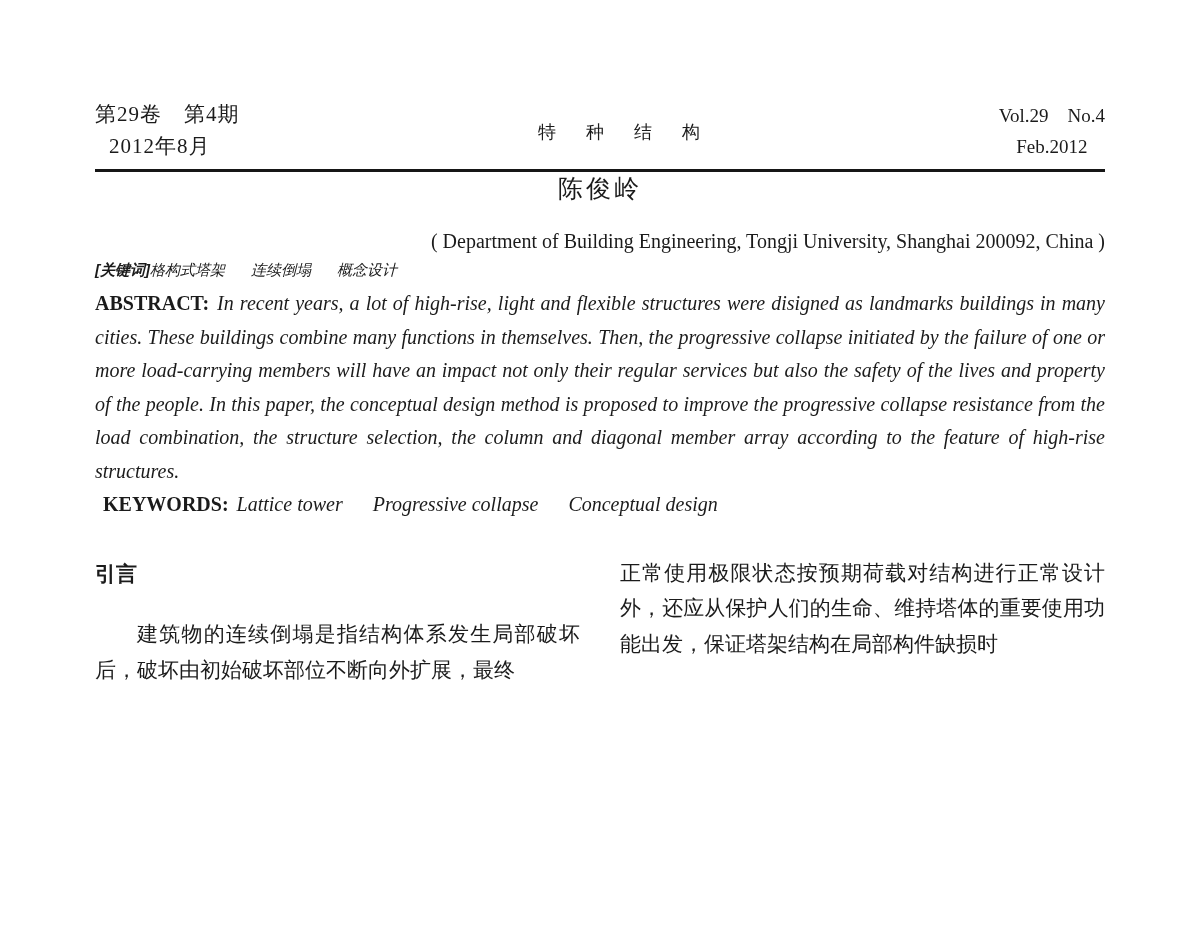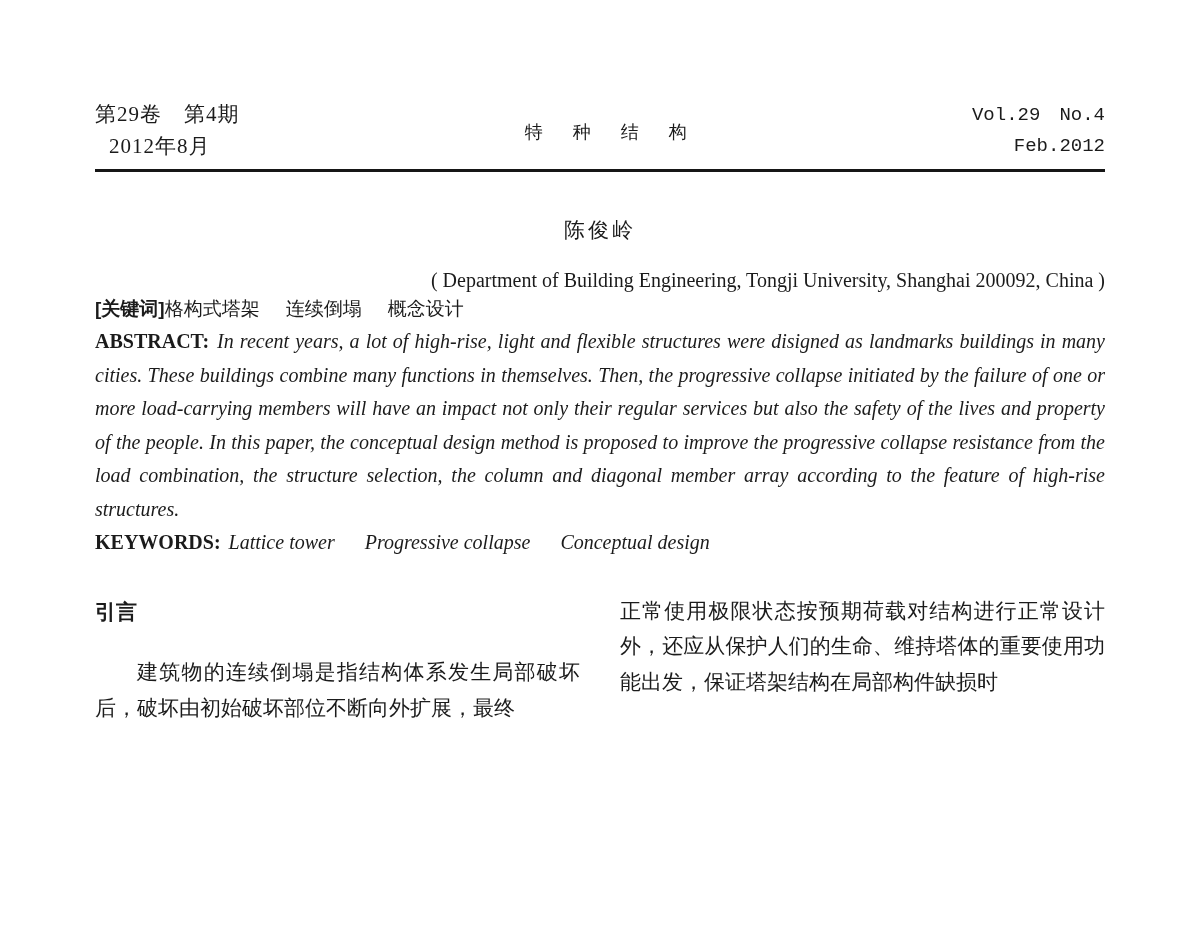--- a/index.html
+++ b/index.html
@@ -29,40 +29,39 @@
   }
   .jh-left { font-size: 21px; line-height: 32px; letter-spacing: 1px; }
   .jh-left .jh-date { padding-left: 14px; }
   .jh-center {
     font-size: 18px;
     letter-spacing: 30px;
     padding-top: 22px;
     padding-left: 30px; 
     font-weight: 500;
   }
-  .jh-right { text-align: right; font-size: 19px; line-height: 31px; padding-top: 2px; font-family: Liberation Mono, monospace; }
+  .jh-right { text-align: center; font-size: 19px; line-height: 31px; padding-top: 2px; }
   .header-rule {
     border: none;
     border-top: 3px solid #161616;
     margin-top: 7px;
   }
 
   
   .article-title {
     margin-top: 46px;
     text-align: center;
     font-family: "Liberation Sans", "DejaVu Sans", sans-serif;
     font-weight: bold;
     font-size: 29px;
     letter-spacing: 9px;
   }
   .author {
-    margin-top: 44px;
     text-align: center;
-    font-size: 21px;
+    font-size: 25px;
     letter-spacing: 3px;
   }
   .affiliation-cn {
     margin-top: 27px;
     text-align: center;
     font-size: 20px;
   }
   .affiliation-en {
     margin-top: 25px;
     text-align: right;
@@ -74,37 +73,39 @@
     margin-top: 15px;
     font-size: 19.5px;
     line-height: 33px;
     text-align: justify;
   }
   .label-cn {
     font-family: "Liberation Sans", "DejaVu Sans", sans-serif;
     font-weight: bold;
   }
   .keywords-cn {
-    font-size: 19px;
+    font-size: 15px;
     line-height: 33px;
+    font-style: italic;
   }
   .keywords-cn .kw-term { margin-right: 26px; }
   .abstract-en {
     font-size: 20px;
     line-height: 33.5px;
     text-align: justify;
   }
   .abstract-en .en-text, .keywords-en .kw-term { font-style: italic; }
   .label-en {
     font-weight: bold;
     margin-right: 8px;
   }
   .keywords-en {
     font-size: 20px;
     line-height: 33.5px;
+    margin-left: 8px;
   }
   .keywords-en .kw-term { margin-right: 30px; }
 
   
   .columns {
     margin-top: 34px;
     display: flex;
     gap: 40px;
   }
   .col { flex: 1; font-size: 21px; line-height: 35.5px; text-align: justify; }

